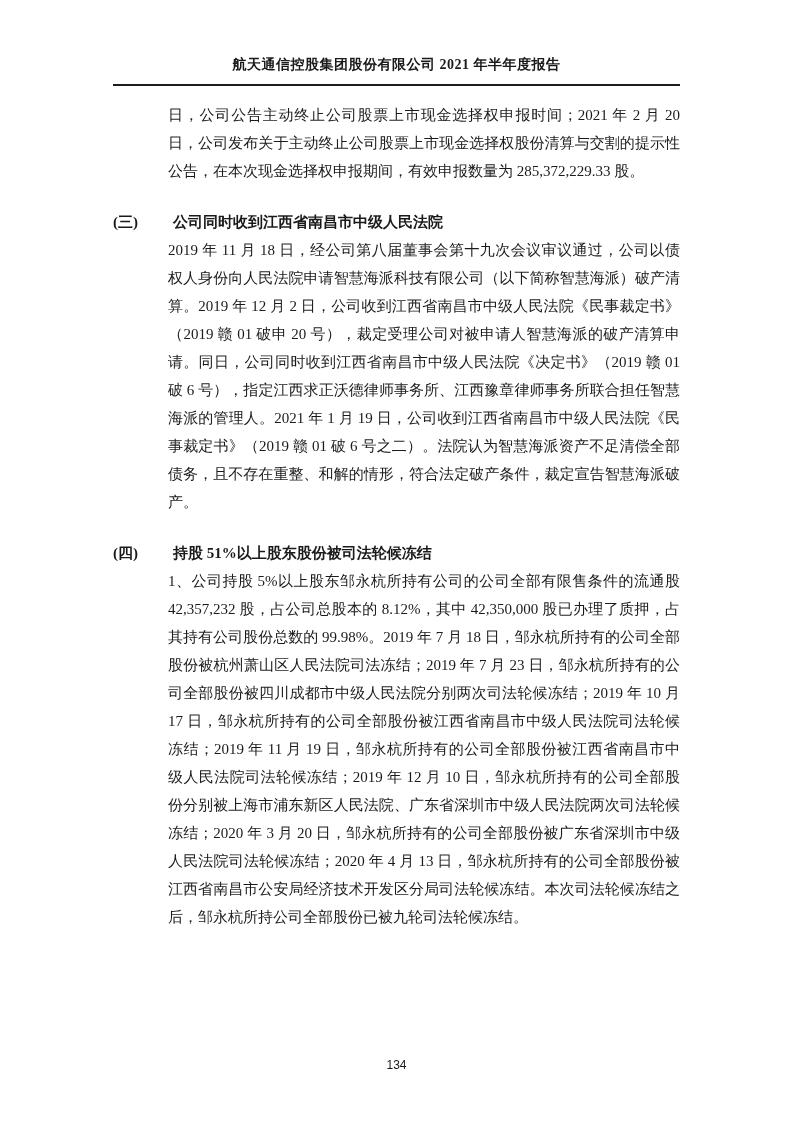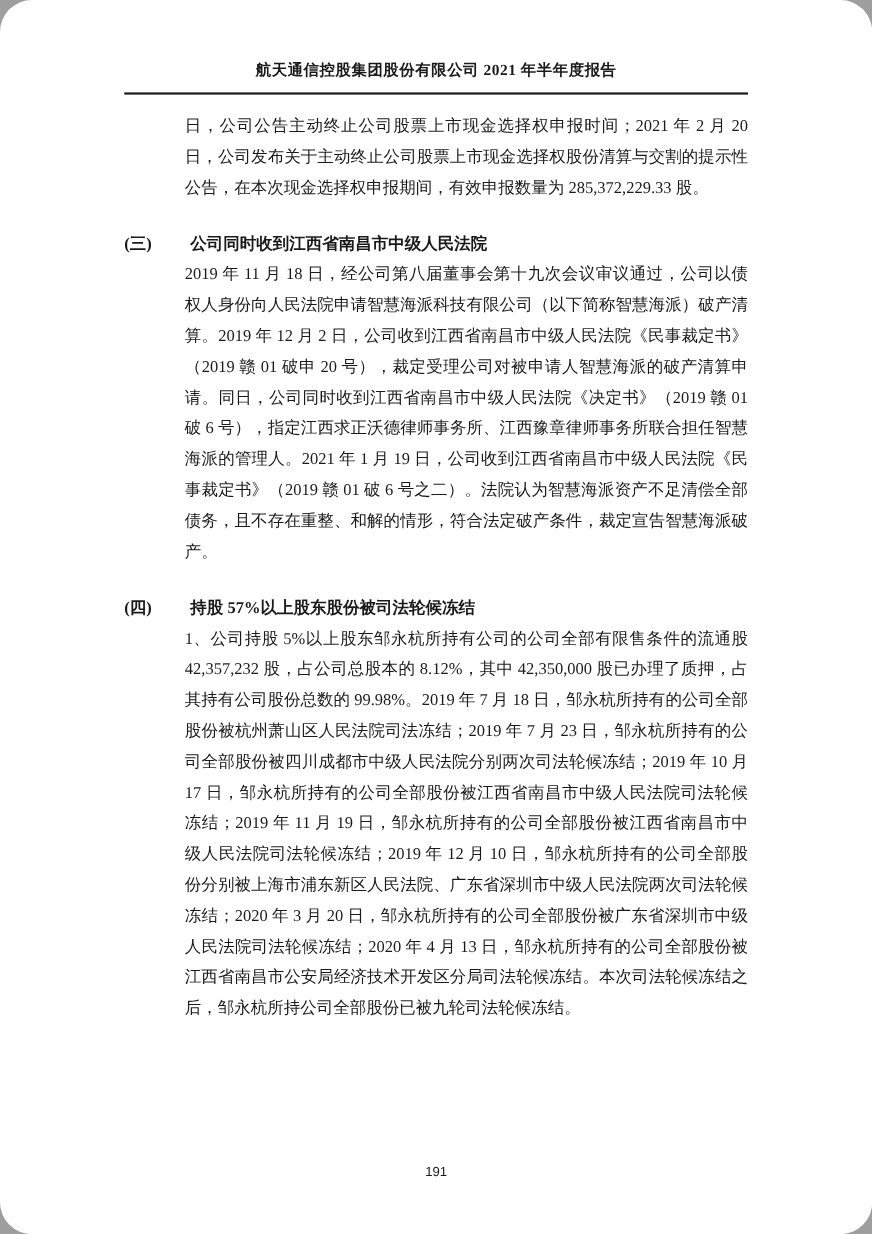--- a/index.html
+++ b/index.html
@@ -11,21 +11,20 @@
     position: relative;
     width: 793px;
     height: 1122px;
     margin: 0 auto;
     background: #ffffff;
     box-sizing: border-box;
     padding: 55px 113px 0 113px;
     font-family: "Liberation Serif", "DejaVu Serif", serif;
     color: #1a1a1a;
     overflow: hidden;
-    border-radius: 29px;
   }
   .header-title {
     text-align: center;
     font-size: 14px;
     font-weight: bold;
     letter-spacing: 0.5px;
     line-height: 20px;
     white-space: nowrap;
   }
   .header-rule {
@@ -88,24 +87,24 @@
       <div class="section-heading">
         <span class="sec-num">(三)</span>
         <span class="sec-title">公司同时收到江西省南昌市中级人民法院</span>
       </div>
       <p class="body-para">2019 年 11 月 18 日，经公司第八届董事会第十九次会议审议通过，公司以债权人身份向人民法院申请智慧海派科技有限公司（以下简称智慧海派）破产清算。2019 年 12 月 2 日，公司收到江西省南昌市中级人民法院《民事裁定书》（2019 赣 01 破申 20 号），裁定受理公司对被申请人智慧海派的破产清算申请。同日，公司同时收到江西省南昌市中级人民法院《决定书》（2019 赣 01 破 6 号），指定江西求正沃德律师事务所、江西豫章律师事务所联合担任智慧海派的管理人。2021 年 1 月 19 日，公司收到江西省南昌市中级人民法院《民事裁定书》（2019 赣 01 破 6 号之二）。法院认为智慧海派资产不足清偿全部债务，且不存在重整、和解的情形，符合法定破产条件，裁定宣告智慧海派破产。</p>
     </section>
 
     <section class="section">
       <div class="section-heading">
         <span class="sec-num">(四)</span>
-        <span class="sec-title">持股 57%以上股东股份被司法轮候冻结</span>
+        <span class="sec-title">持股 51%以上股东股份被司法轮候冻结</span>
       </div>
       <p class="body-para">1、公司持股 5%以上股东邹永杭所持有公司的公司全部有限售条件的流通股 42,357,232 股，占公司总股本的 8.12%，其中 42,350,000 股已办理了质押，占其持有公司股份总数的 99.98%。2019 年 7 月 18 日，邹永杭所持有的公司全部股份被杭州萧山区人民法院司法冻结；2019 年 7 月 23 日，邹永杭所持有的公司全部股份被四川成都市中级人民法院分别两次司法轮候冻结；2019 年 10 月 17 日，邹永杭所持有的公司全部股份被江西省南昌市中级人民法院司法轮候冻结；2019 年 11 月 19 日，邹永杭所持有的公司全部股份被江西省南昌市中级人民法院司法轮候冻结；2019 年 12 月 10 日，邹永杭所持有的公司全部股份分别被上海市浦东新区人民法院、广东省深圳市中级人民法院两次司法轮候冻结；2020 年 3 月 20 日，邹永杭所持有的公司全部股份被广东省深圳市中级人民法院司法轮候冻结；2020 年 4 月 13 日，邹永杭所持有的公司全部股份被江西省南昌市公安局经济技术开发区分局司法轮候冻结。本次司法轮候冻结之后，邹永杭所持公司全部股份已被九轮司法轮候冻结。</p>
     </section>
 
   </main>
 
   <footer>
-    <div class="page-number">191</div>
+    <div class="page-number">134</div>
   </footer>
 
 </div>
 
 </body></html>

